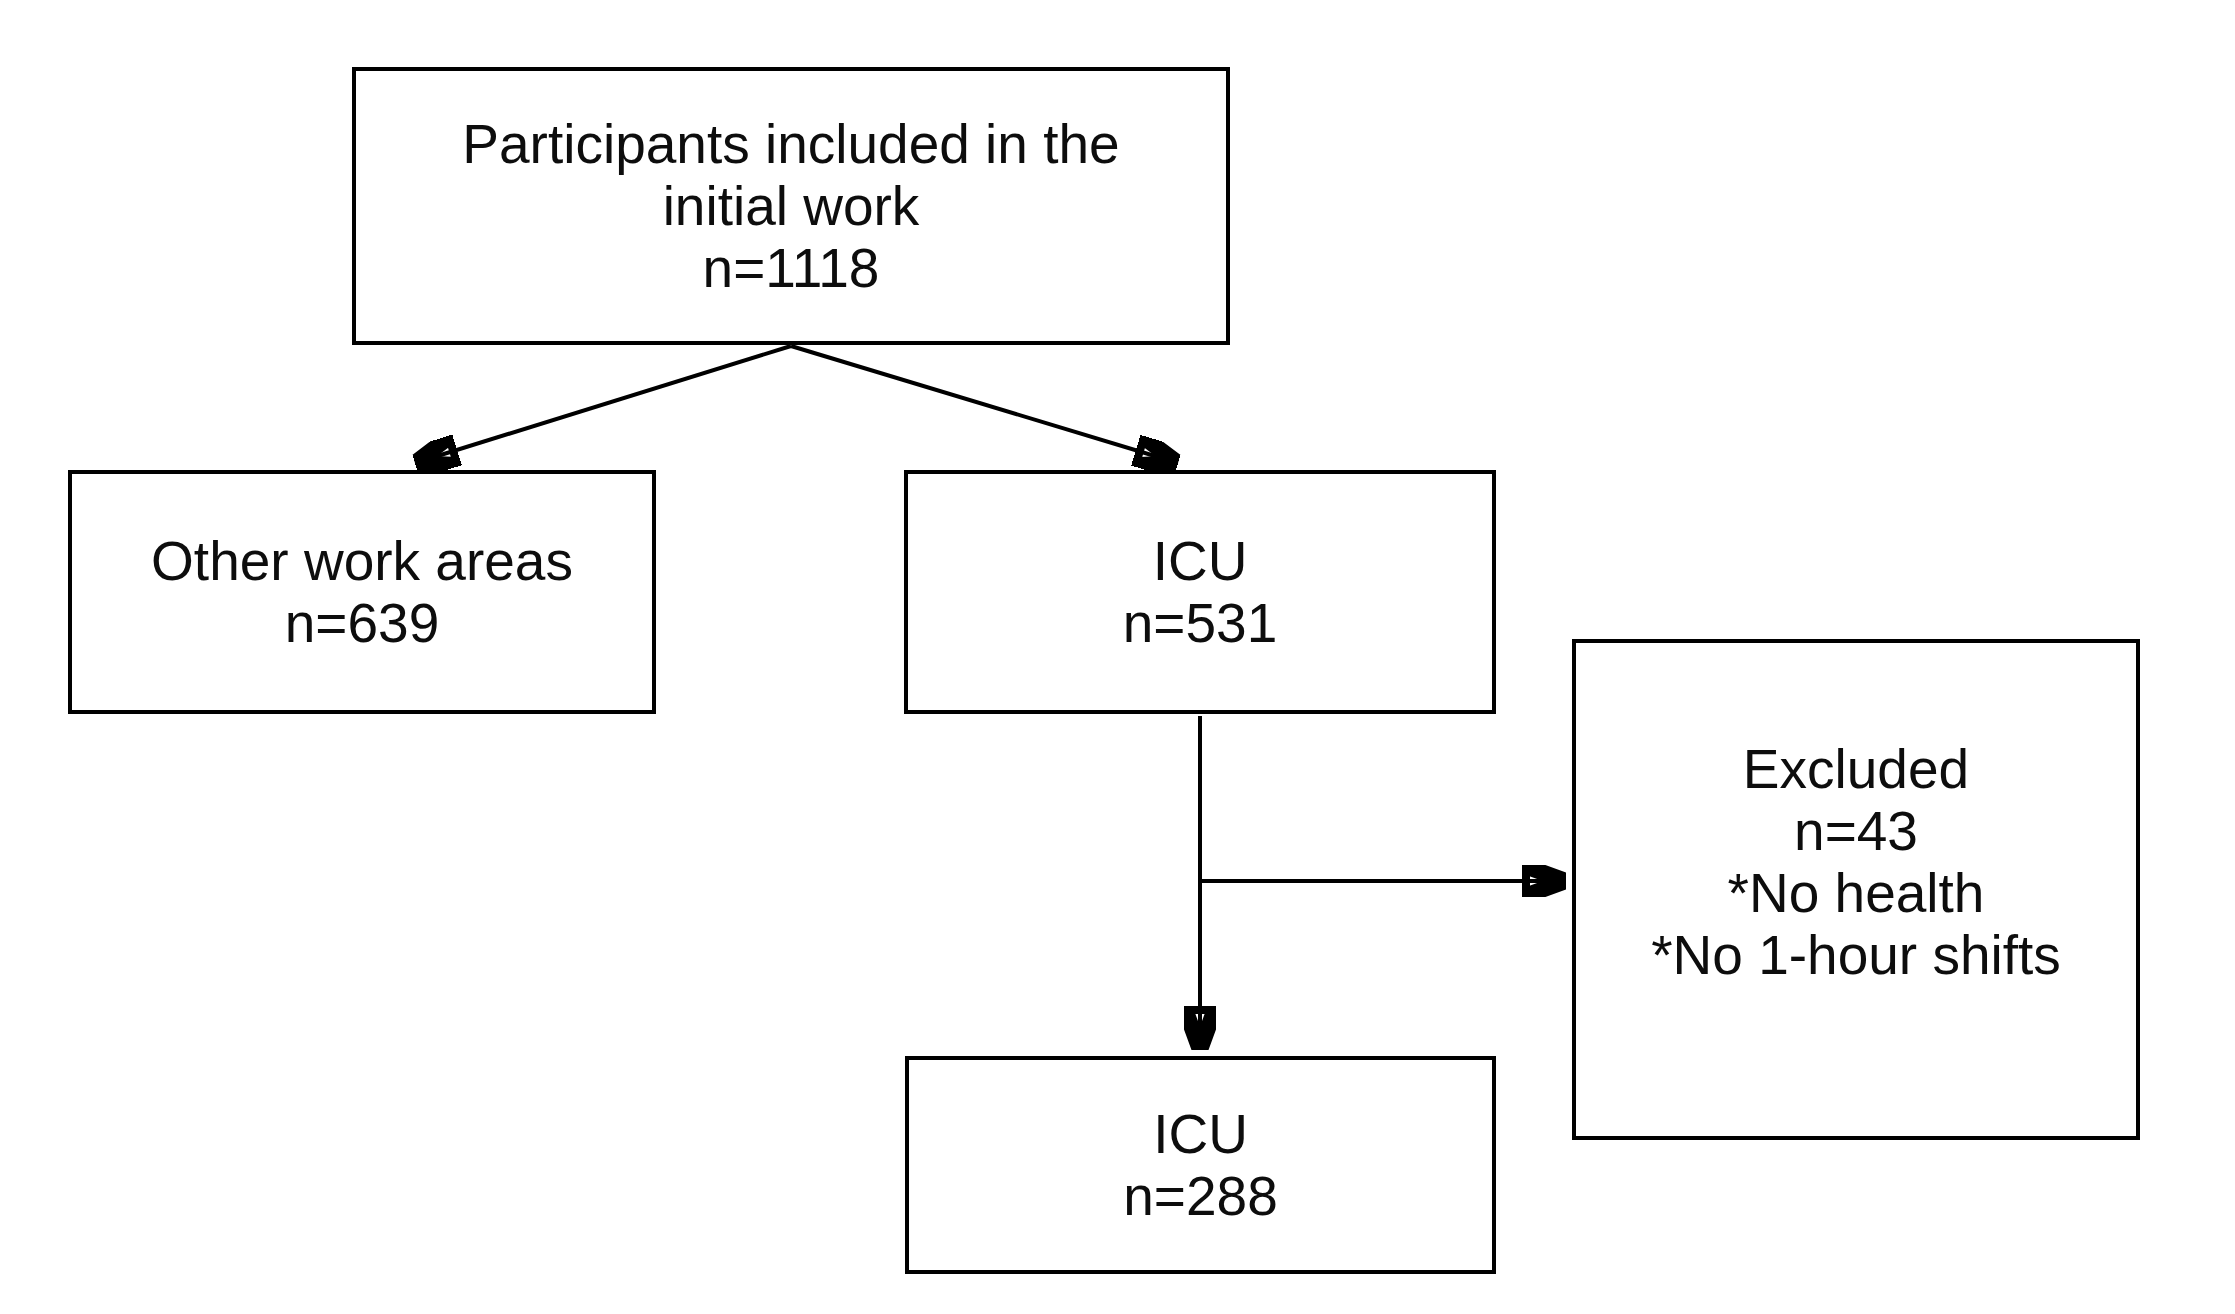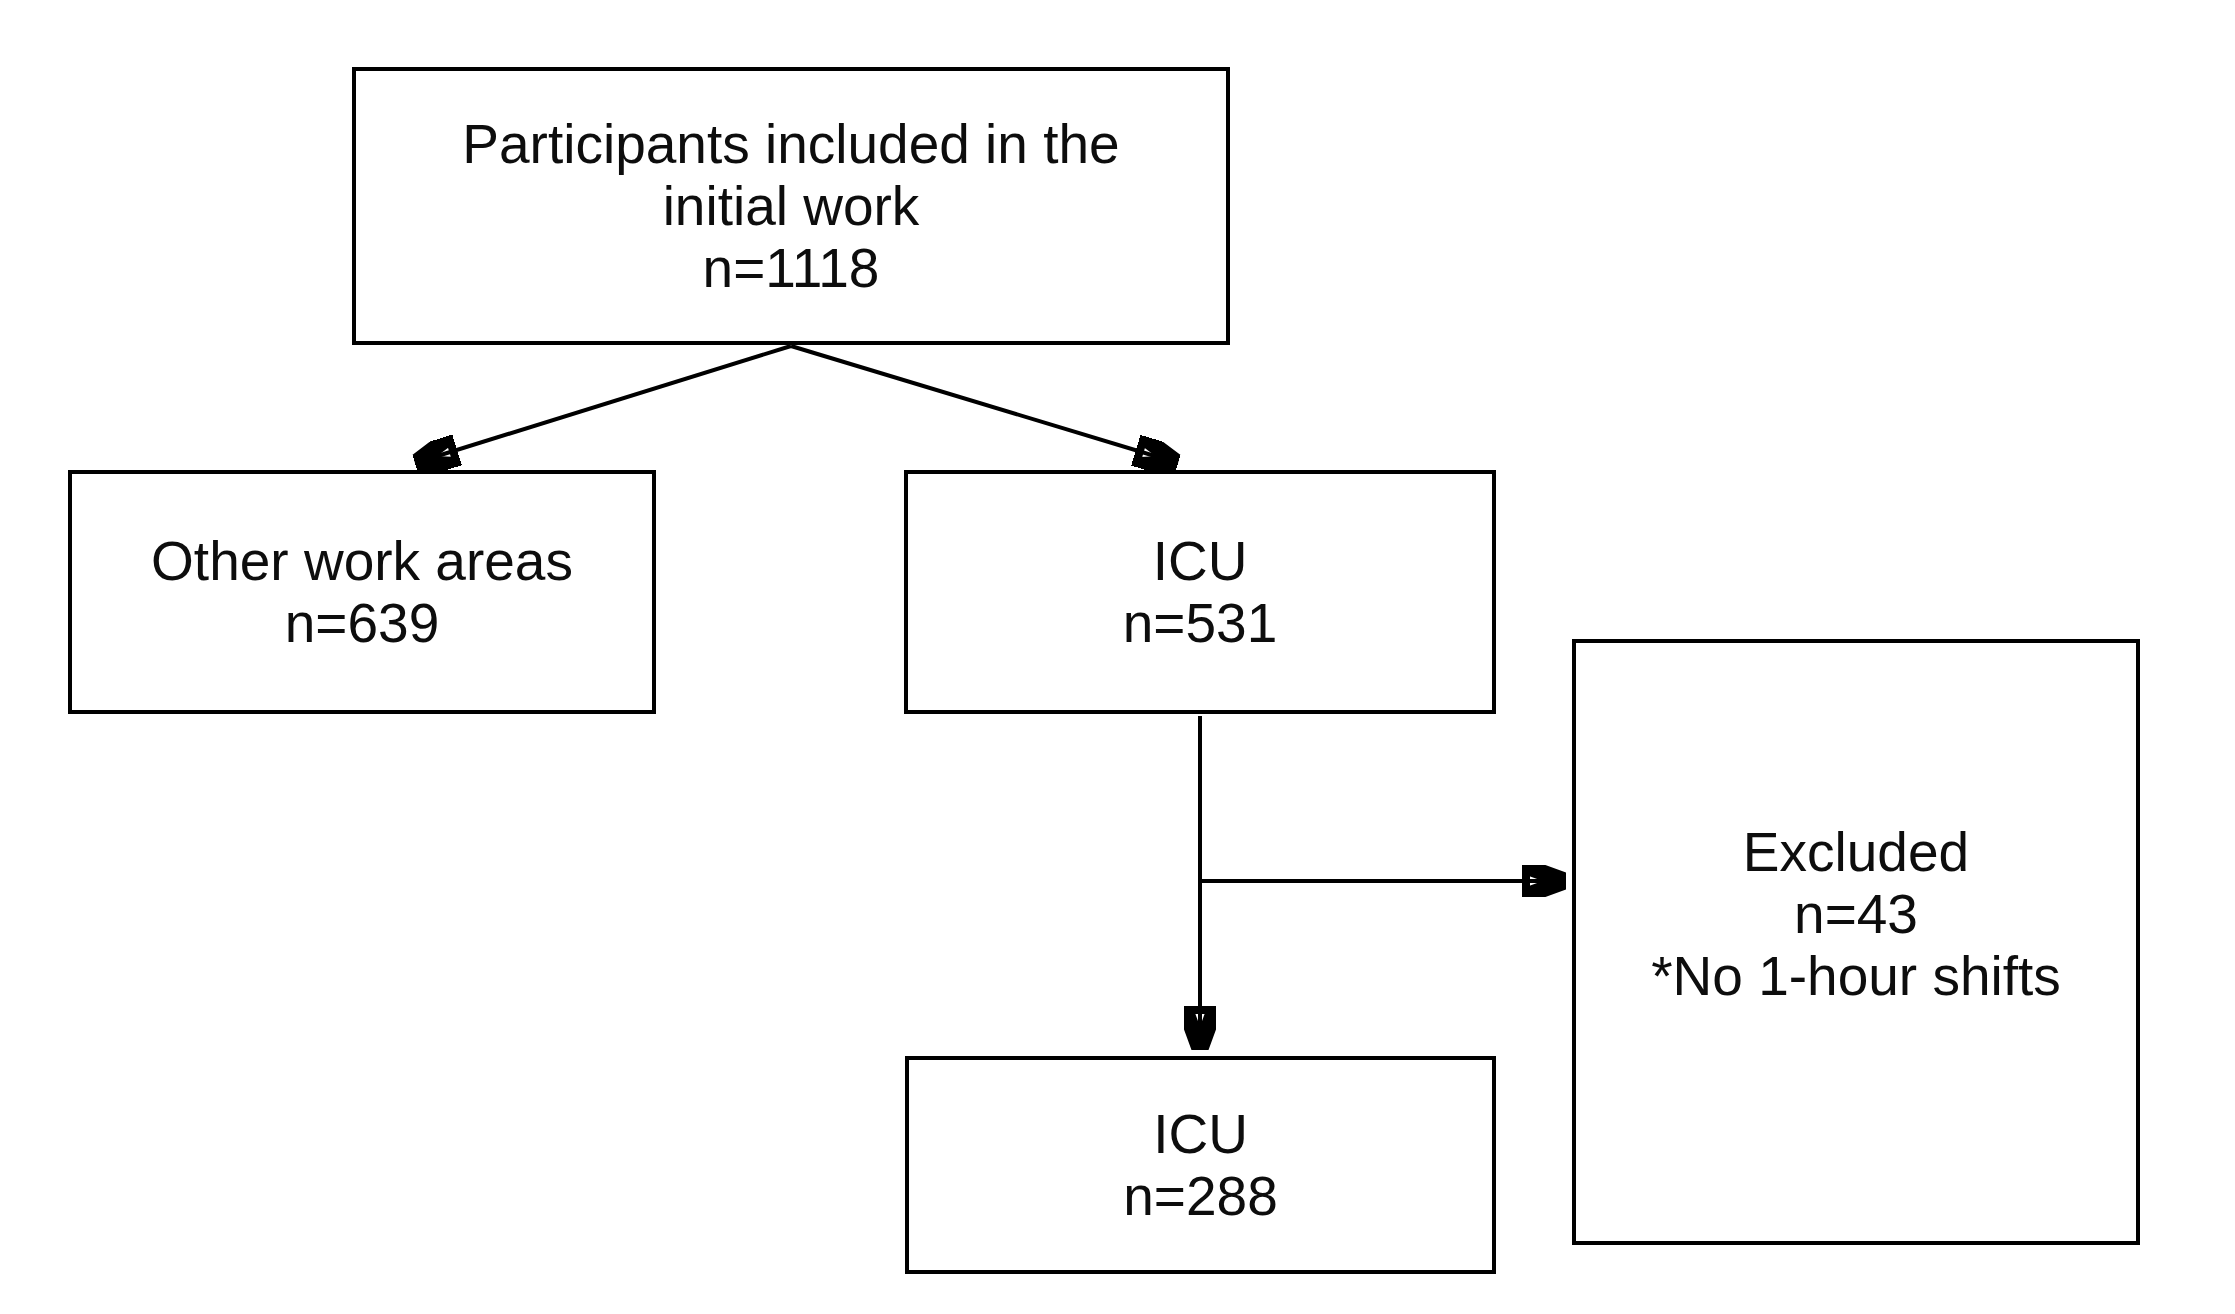--- a/index.html
+++ b/index.html
@@ -28,21 +28,21 @@
     text-align: center;
     font-size: 55px;
     line-height: 62px;
   }
   .node .line {
     white-space: nowrap;
   }
   #node-initial   { left: 352px;  top: 67px;   width: 878px; height: 278px; }
   #node-other     { left: 68px;   top: 470px;  width: 588px; height: 244px; text-align: center; }
   #node-icu-331   { left: 904px;  top: 470px;  width: 592px; height: 244px; }
-  #node-excluded  { left: 1572px; top: 639px;  width: 568px; height: 606px; padding-bottom: 56px; }
+  #node-excluded  { left: 1572px; top: 639px;  width: 568px; height: 501px; padding-bottom: 56px; }
   #node-icu-288   { left: 905px;  top: 1056px; width: 591px; height: 218px; }
   .connectors {
     position: absolute;
     left: 0;
     top: 0;
     width: 2235px;
     height: 1314px;
     pointer-events: none;
   }
   .connectors path {
@@ -68,20 +68,21 @@
   </div>
 
   <div class="node" id="node-icu-331">
     <div class="line">ICU</div>
     <div class="line">n=531</div>
   </div>
 
   <div class="node" id="node-excluded">
     <div class="line">Excluded</div>
     <div class="line">n=43</div>
+    <div class="line">*No health</div>
     <div class="line">*No 1-hour shifts</div>
   </div>
 
   <div class="node" id="node-icu-288">
     <div class="line">ICU</div>
     <div class="line">n=288</div>
   </div>
 
   <svg class="connectors" viewBox="0 0 2235 1314" xmlns="http://www.w3.org/2000/svg">
     <defs>

